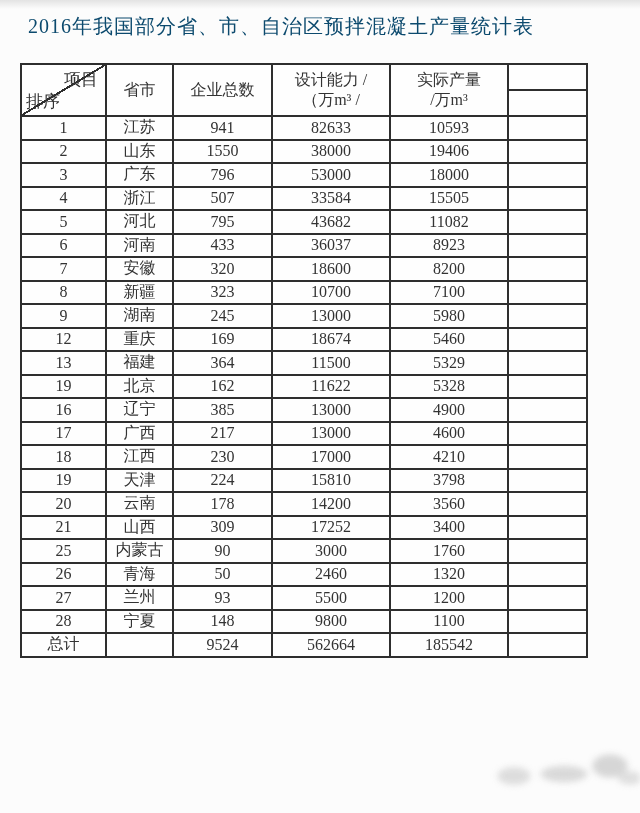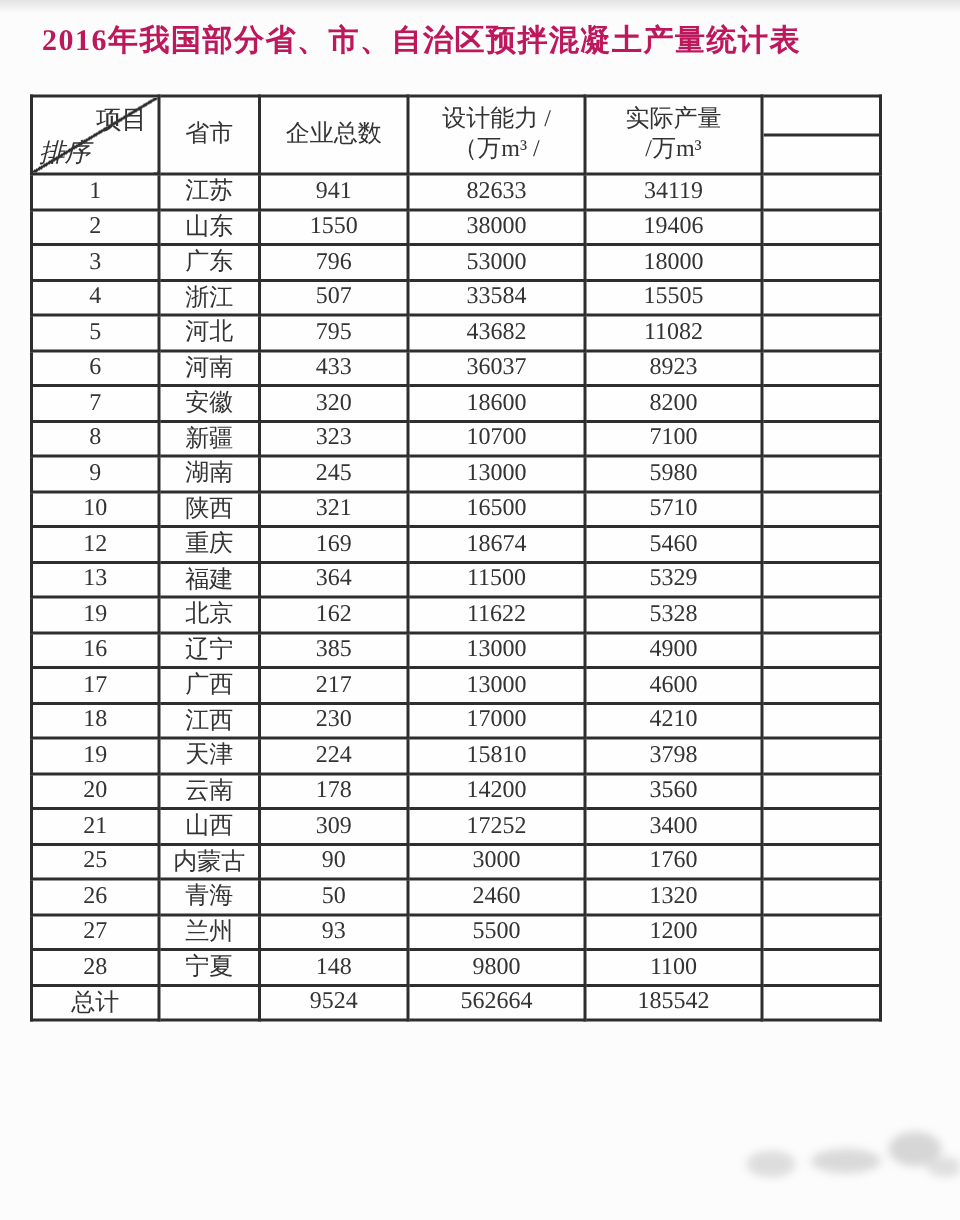--- a/index.html
+++ b/index.html
@@ -20,23 +20,22 @@
     top: 0; left: 0;
     width: 640px; height: 9px;
     background: linear-gradient(to bottom, #e3e3e3, rgba(227,227,227,0));
   }
   .title {
     position: absolute;
     left: 28px;
     top: 13px;
     font-size: 20px;
     letter-spacing: 1px;
-    color: #be185d;
+    color: #0c4a6e;
     white-space: nowrap;
-    font-weight: bold;
   }
   table.stats {
     position: absolute;
     left: 20px;
     top: 63px;
     border-collapse: collapse;
     table-layout: fixed;
     background: #fefefe;
   }
   table.stats th, table.stats td {
@@ -64,21 +63,20 @@
   }
   th.corner .corner-tr {
     position: absolute;
     top: 3px; right: 7px;
     font-size: 17px;
   }
   th.corner .corner-bl {
     position: absolute;
     bottom: 2px; left: 4px;
     font-size: 17px;
-    font-style: italic;
   }
   
   th.split {
     position: relative;
   }
   th.split .split-divider {
     position: absolute;
     left: 0; right: 0;
     top: 47%;
     height: 2px;
@@ -135,21 +133,21 @@
         <span class="split-divider"></span>
       </th>
     </tr>
   </thead>
   <tbody>
       <tr>
         <td>1</td>
         <td>江苏</td>
         <td>941</td>
         <td>82633</td>
-        <td>34119</td>
+        <td>10593</td>
         <td></td>
       </tr>
       <tr>
         <td>2</td>
         <td>山东</td>
         <td>1550</td>
         <td>38000</td>
         <td>19406</td>
         <td></td>
       </tr>
@@ -200,28 +198,20 @@
         <td>10700</td>
         <td>7100</td>
         <td></td>
       </tr>
       <tr>
         <td>9</td>
         <td>湖南</td>
         <td>245</td>
         <td>13000</td>
         <td>5980</td>
-        <td></td>
-      </tr>
-      <tr>
-        <td>10</td>
-        <td>陕西</td>
-        <td>321</td>
-        <td>16500</td>
-        <td>5710</td>
         <td></td>
       </tr>
       <tr>
         <td>12</td>
         <td>重庆</td>
         <td>169</td>
         <td>18674</td>
         <td>5460</td>
         <td></td>
       </tr>

